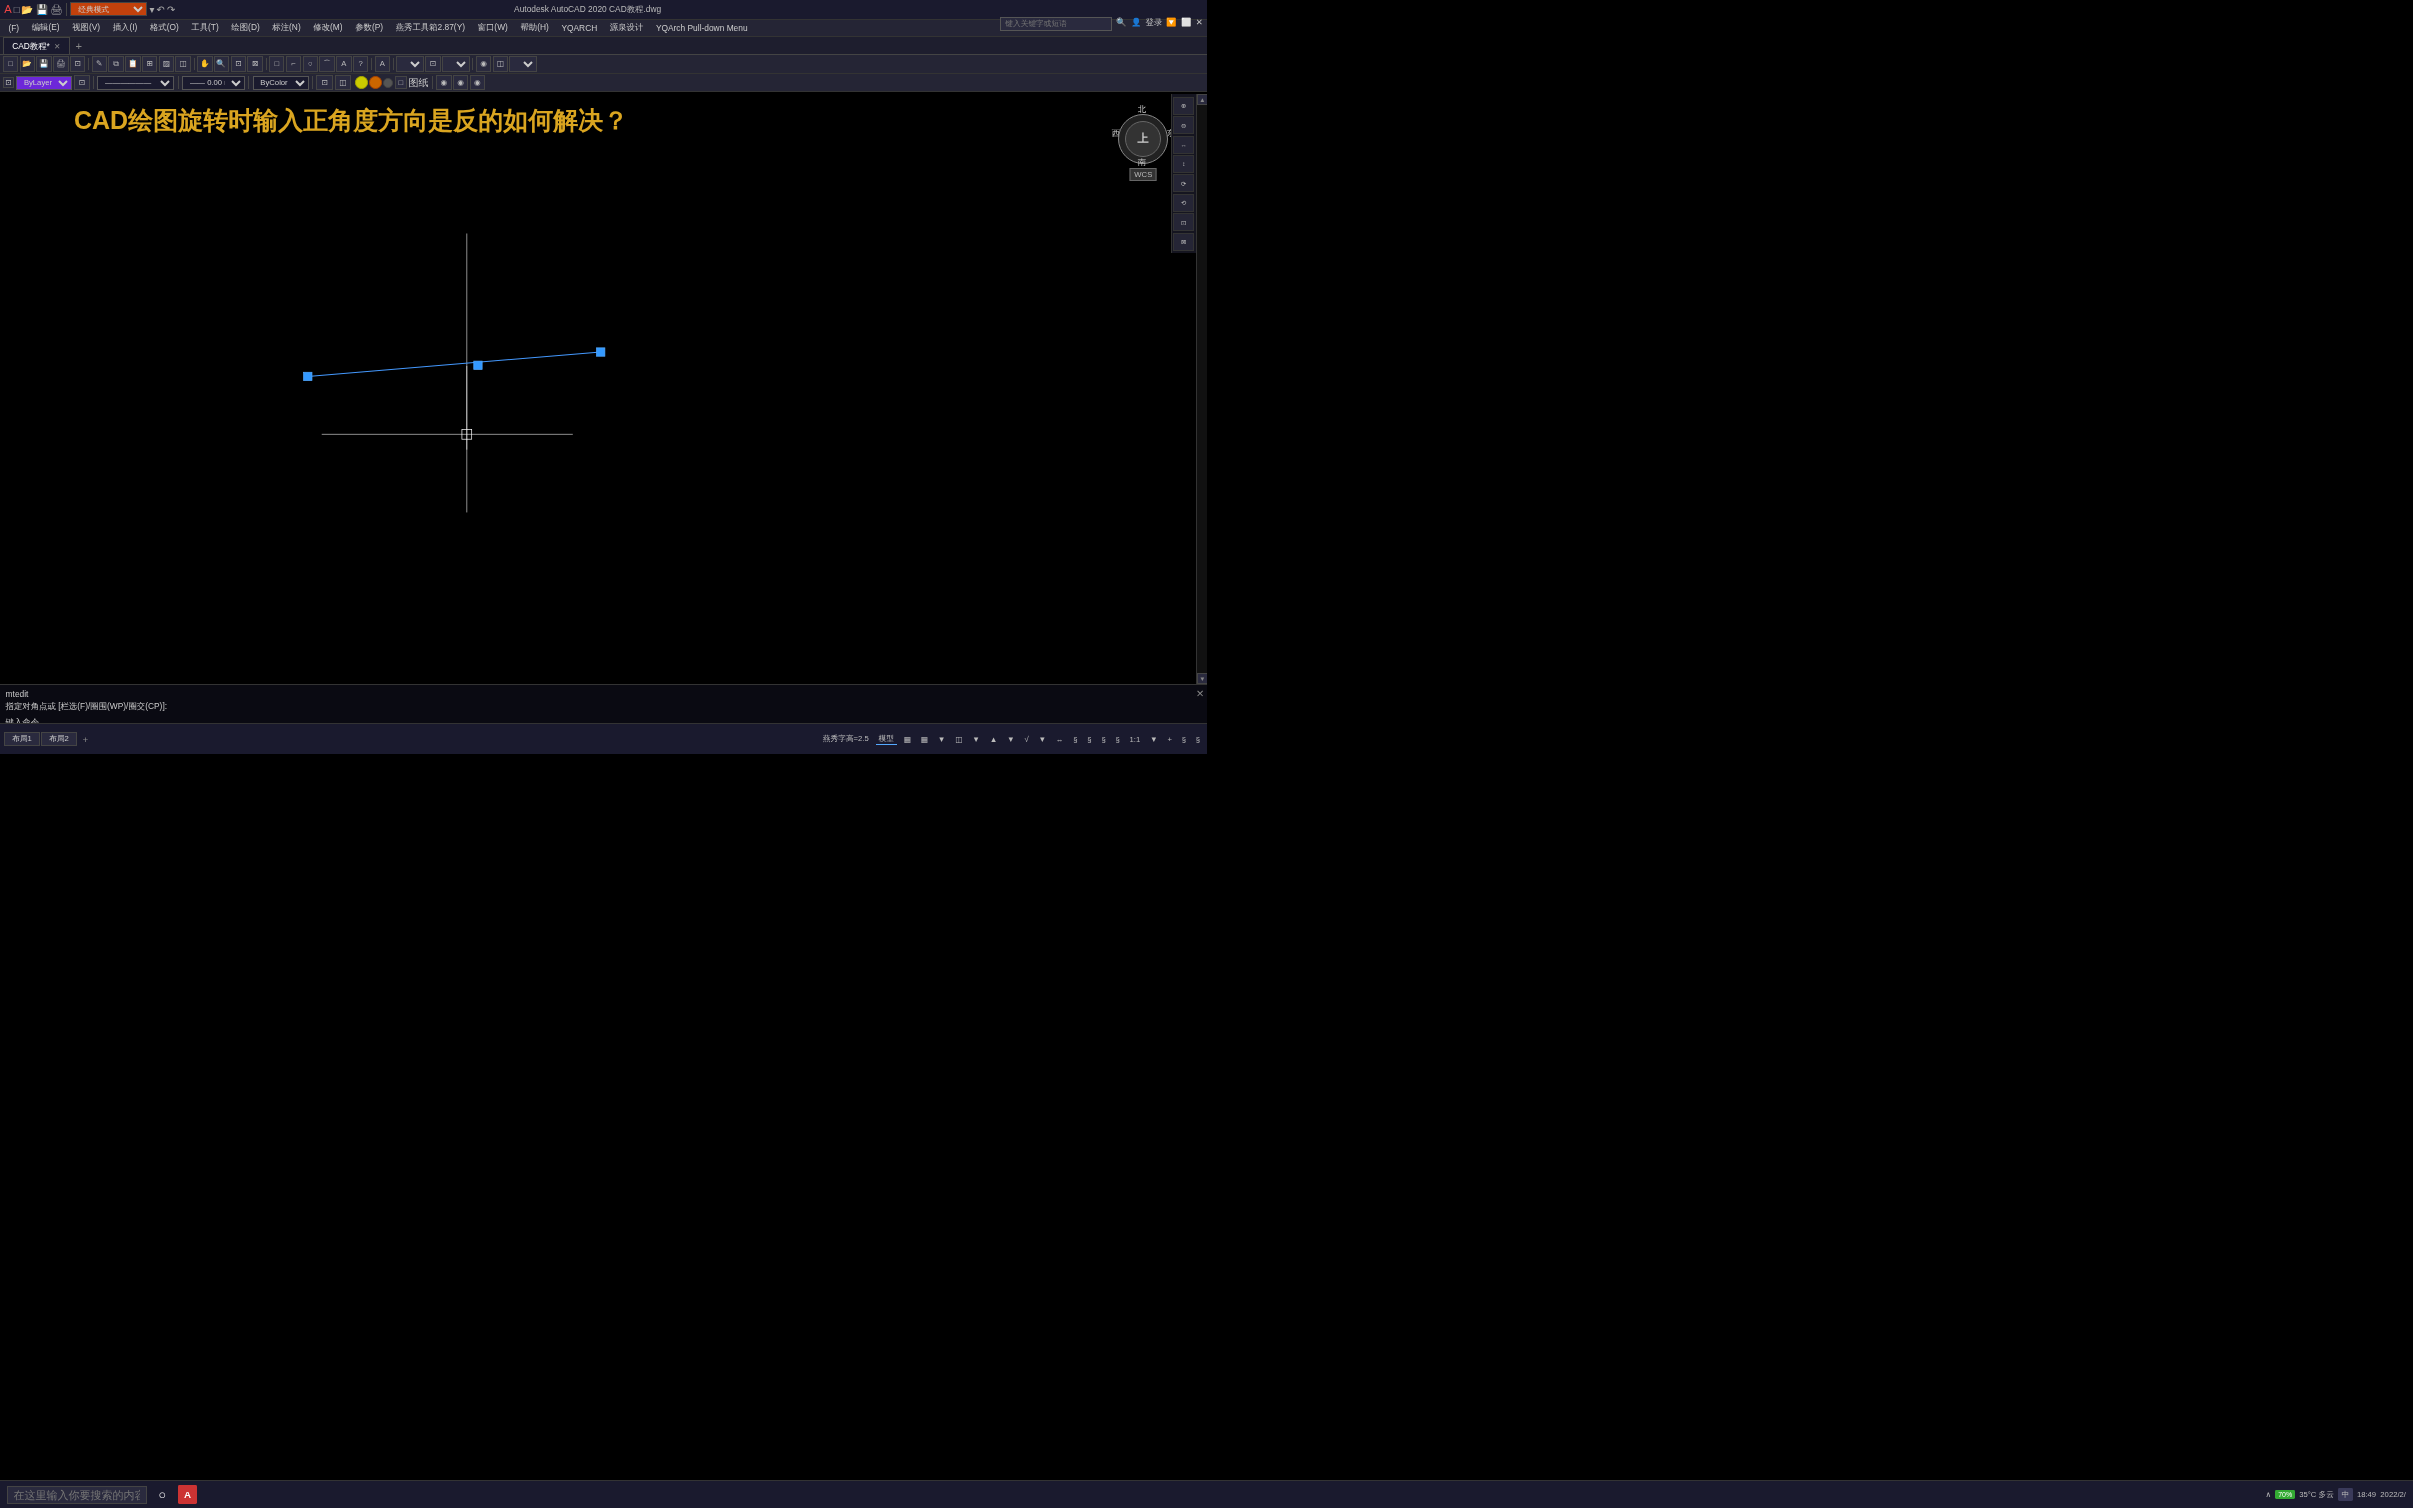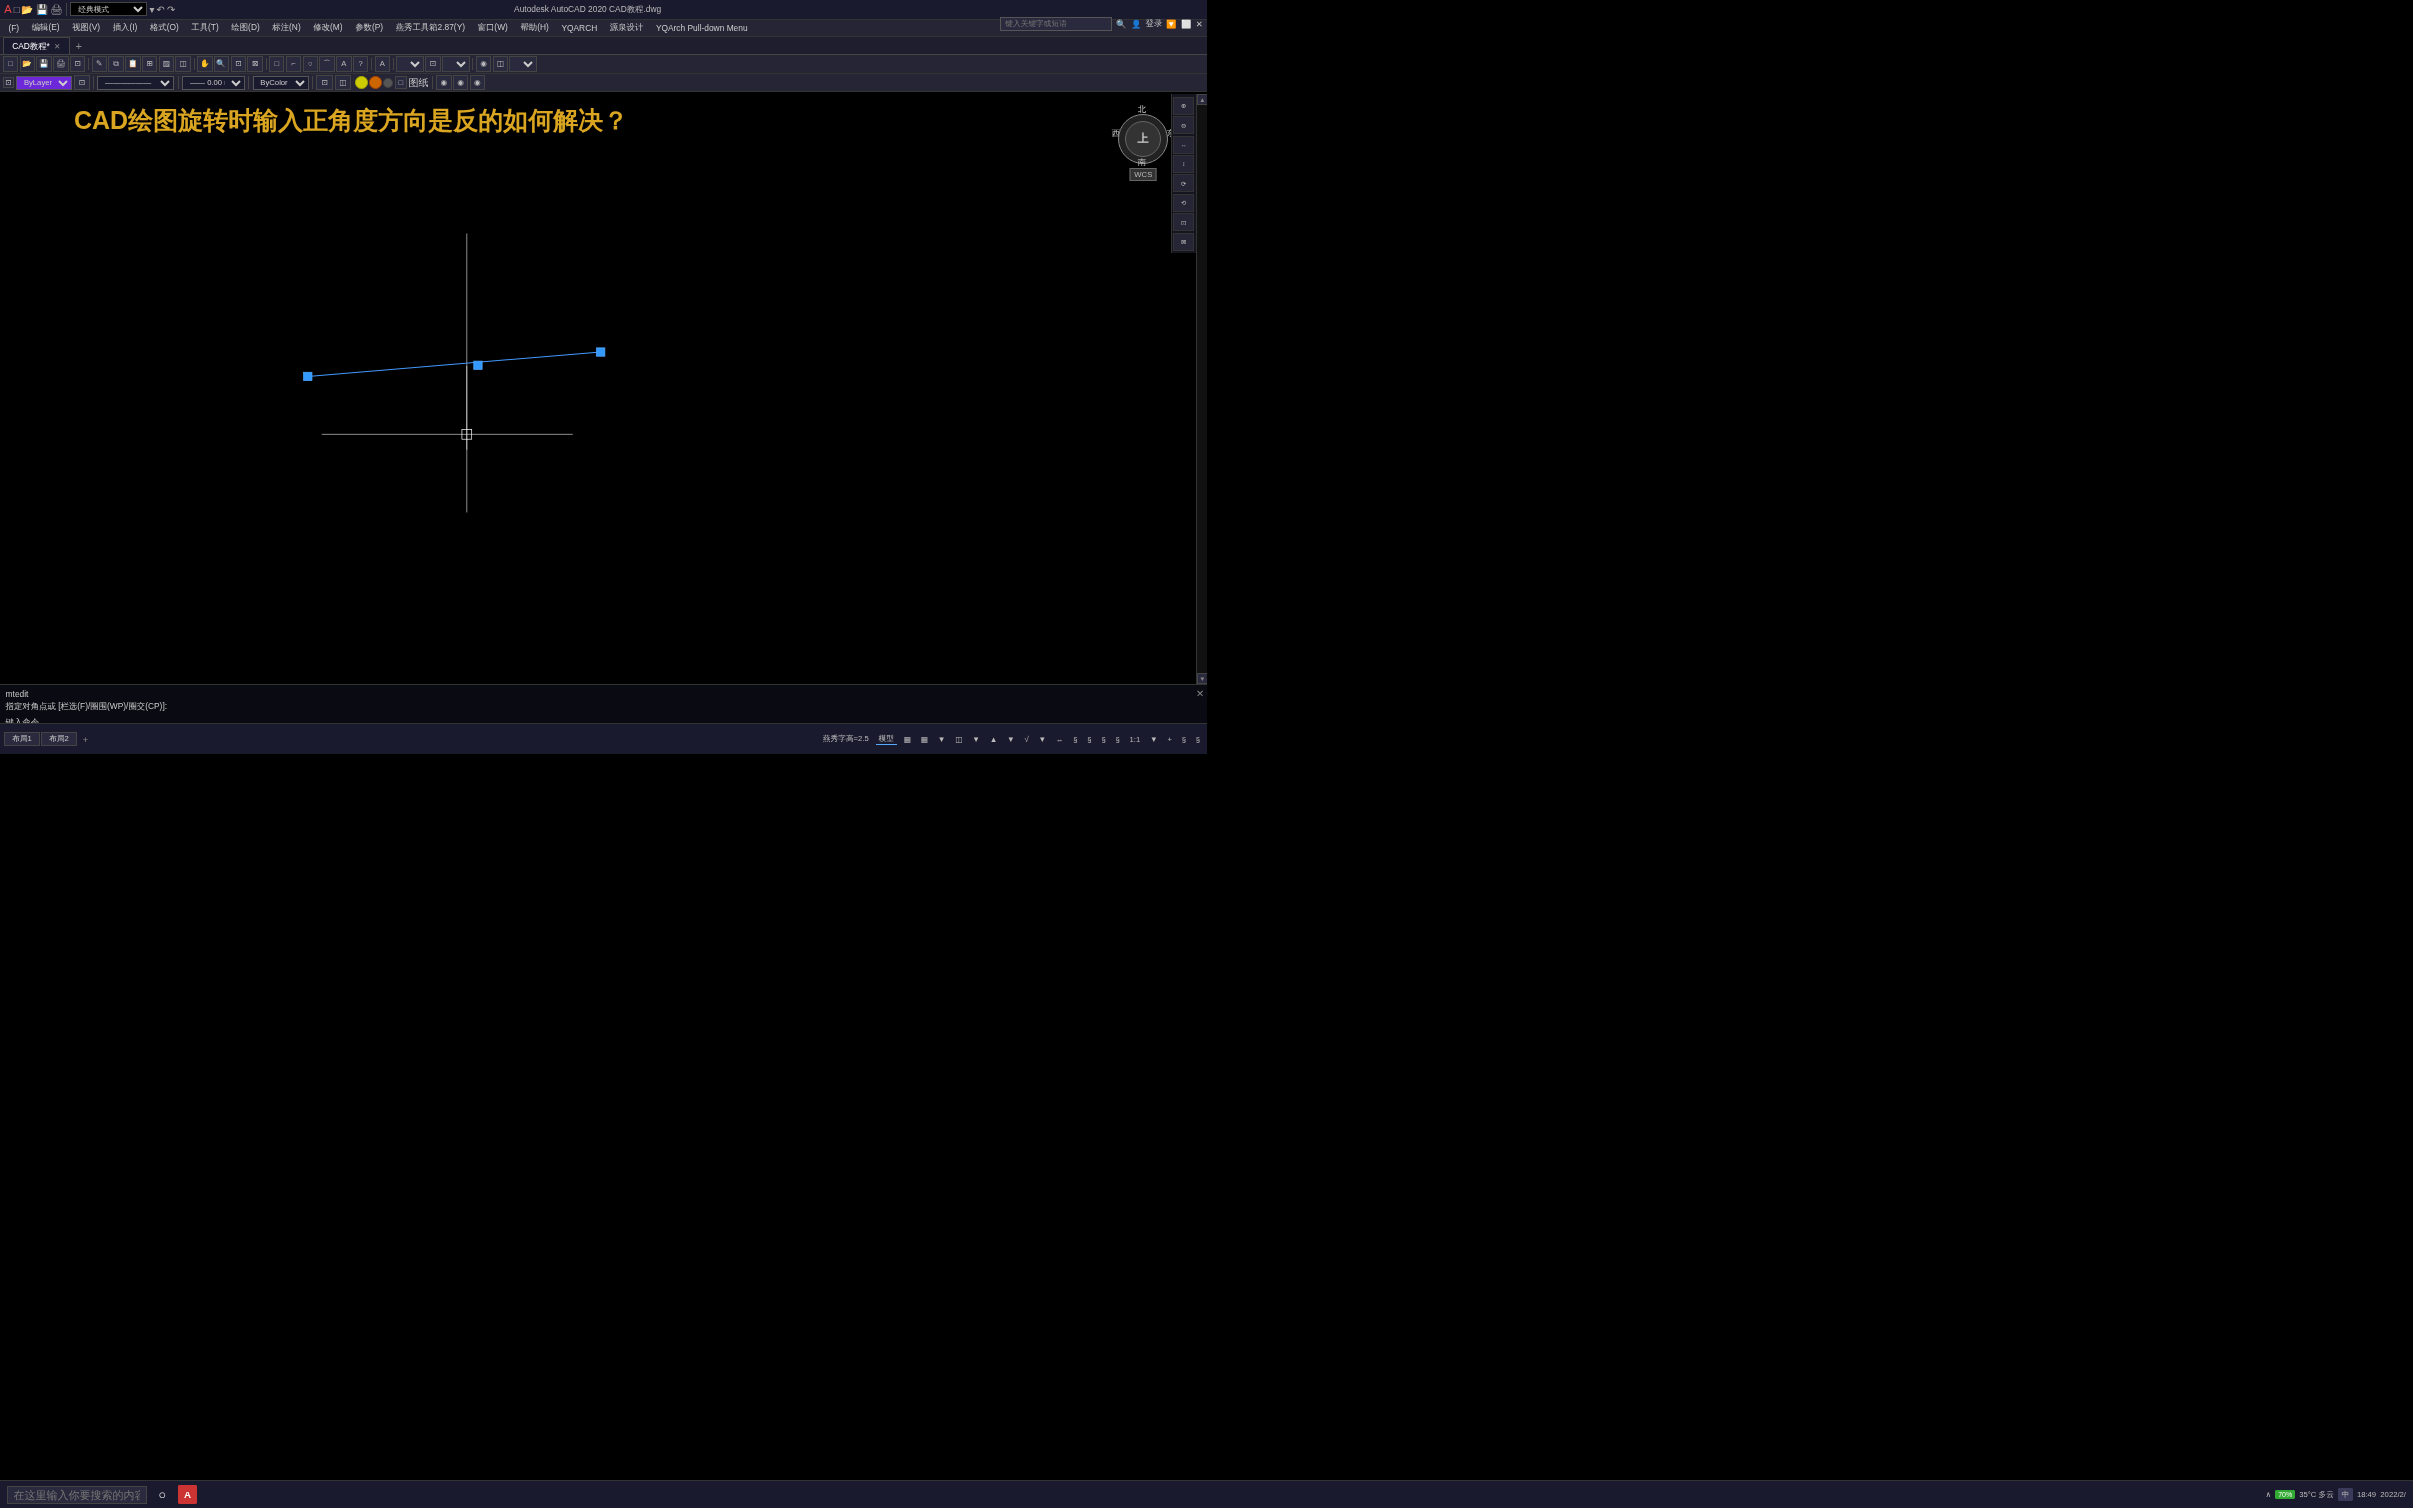--- a/index.html
+++ b/index.html
@@ -28,37 +28,36 @@
       display: flex;
       align-items: center;
       gap: 2.1px;
     }
     #title-bar .left-icons span {
       font-size: 9.8px;
       color: #aaa;
       cursor: pointer;
     }
     #title-bar .mode-selector {
-      background: #000000;
+      background: #c2410c;
       border: 0.7px solid #444;
       color: #ccc;
       font-size: 7.7px;
       padding: 0.7px 2.8px;
       height: 14px;
       width: 77px;
     }
     #title-bar .title-center {
       flex: 1;
       text-align: center;
       font-size: 8.4px;
       color: #bbb;
     }
     #title-bar .right-area {
       display: flex;
-      align-items: center;
       gap: 4.2px;
       margin-top: 29px;
     }
     #title-bar .search-box {
       background: #2a2a3e;
       border: 0.7px solid #555;
       color: #ccc;
       font-size: 7.7px;
       padding: 0.7px 4.2px;
       height: 14px;

